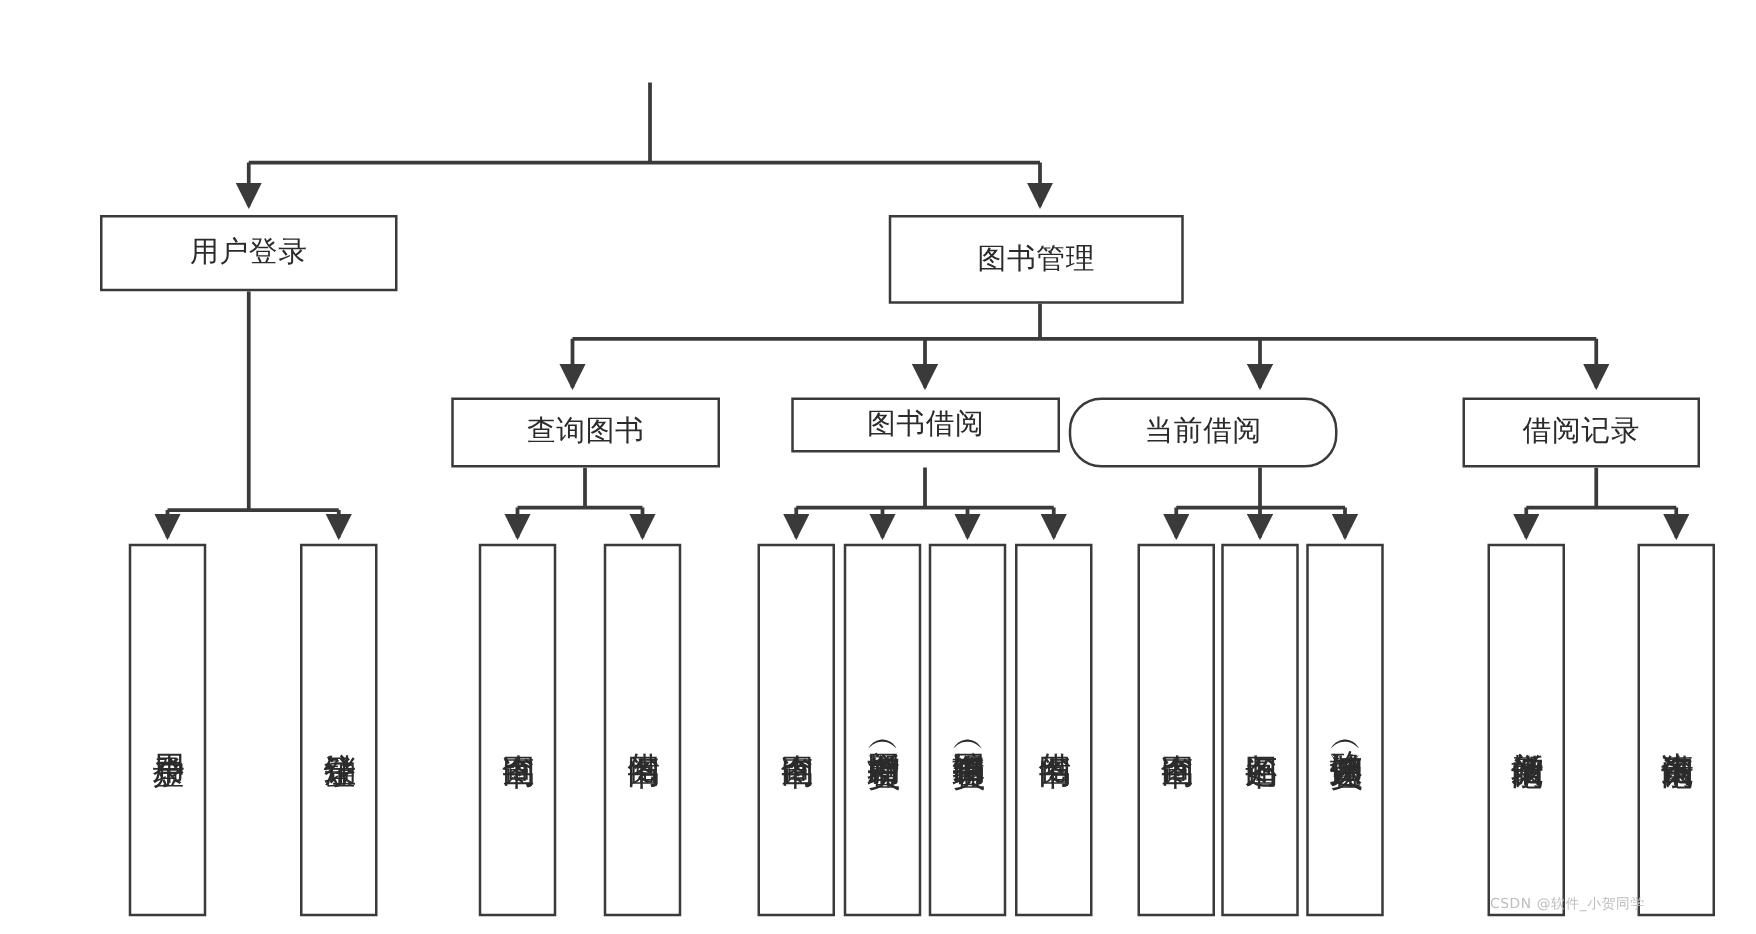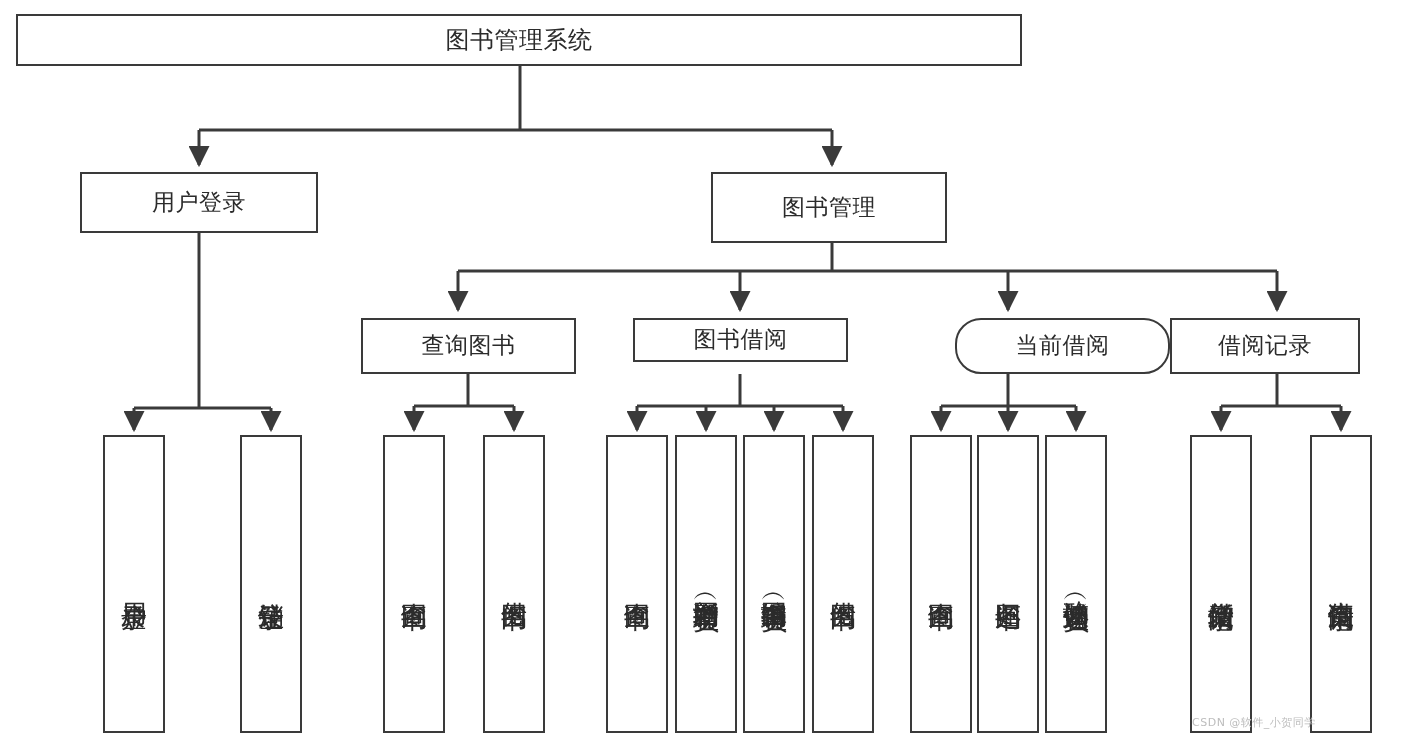--- a/index.html
+++ b/index.html
@@ -117,41 +117,38 @@
       <path d="M 1076 406 L 1076 430" marker-end="url(#arrow)"></path>
 
       <path d="M 1277 374 L 1277 406"></path>
       <path d="M 1221 406 L 1341 406"></path>
       <path d="M 1221 406 L 1221 430" marker-end="url(#arrow)"></path>
       <path d="M 1341 406 L 1341 430" marker-end="url(#arrow)"></path>
 
     </g>
   </svg>
 
-  <div class="node node-h node-root" style="left:16px; top:14px; width:1006px; height:52px;">
-    <span>图书管理系统</span>
-  </div>
 
   <div class="node node-h" style="left:80px; top:172px; width:238px; height:61px;">
     <span>用户登录</span>
   </div>
 
   <div class="node node-h" style="left:711px; top:172px; width:236px; height:71px;">
     <span>图书管理</span>
   </div>
 
   <div class="node node-h" style="left:361px; top:318px; width:215px; height:56px;">
     <span>查询图书</span>
   </div>
 
   <div class="node node-h" style="left:633px; top:318px; width:215px; height:44px;">
     <span>图书借阅</span>
   </div>
 
-  <div class="node node-h" style="left:955px; top:318px; width:215px; height:56px;border-radius:26px;">
+  <div class="node node-h" style="left:855px; top:318px; width:215px; height:56px;border-radius:26px;">
     <span>当前借阅</span>
   </div>
 
   <div class="node node-h" style="left:1170px; top:318px; width:190px; height:56px;">
     <span>借阅记录</span>
   </div>
 
   <div class="node node-v" style="left:103px; top:435px; width:62px; height:298px;">
     <span>用户登录</span>
   </div>

